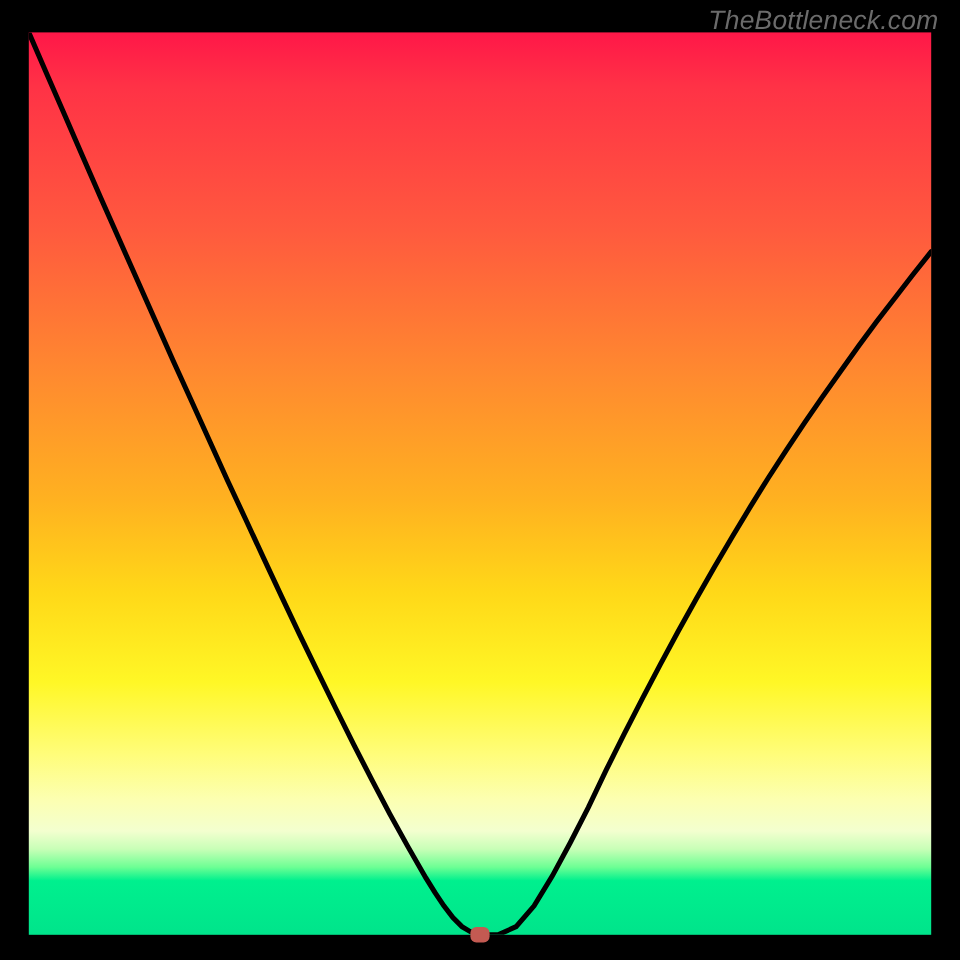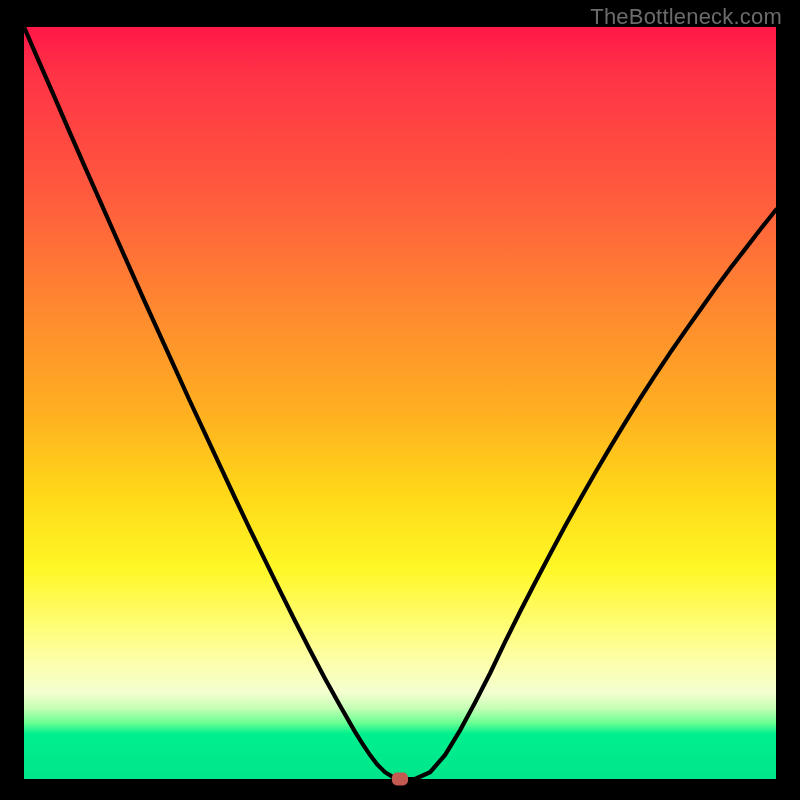--- a/index.html
+++ b/index.html
@@ -20,20 +20,21 @@
     background: #000;
   }
   .watermark {
     position: absolute;
     top: 4px;
     right: 18px;
     font-size: 22px;
     color: #6b6b6b;
     font-weight: 500;
     letter-spacing: 0.2px;
+    font-style: italic;
   }
   .plot-area {
     position: absolute;
     left: 24px;
     top: 27px;
     width: 752px;
     height: 752px;
     
     background: linear-gradient(to bottom,
       #ff1748 0%,

